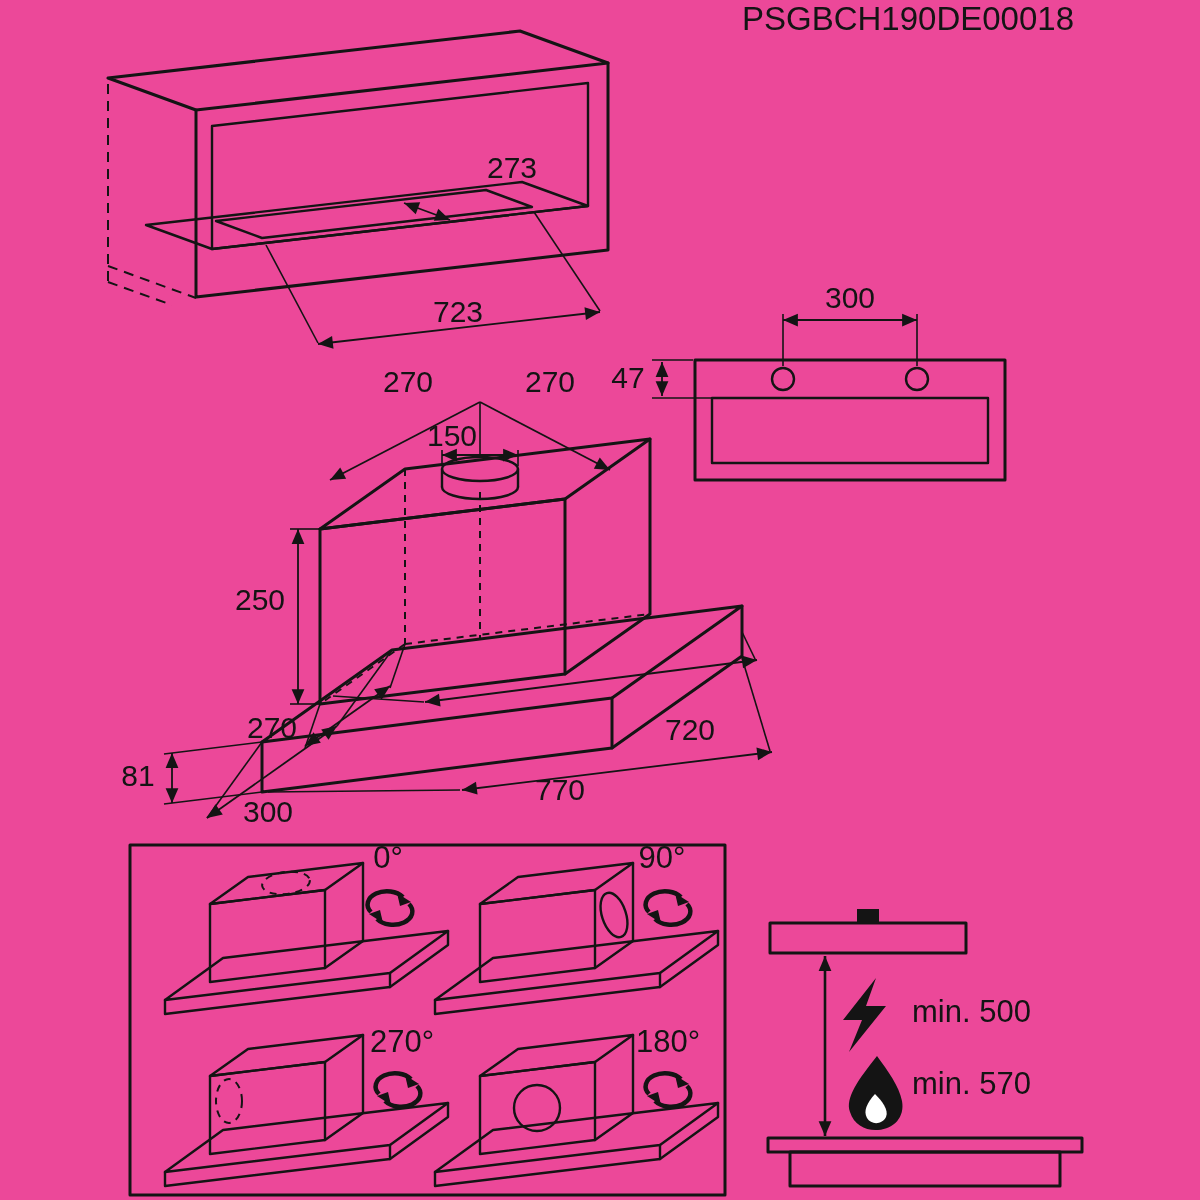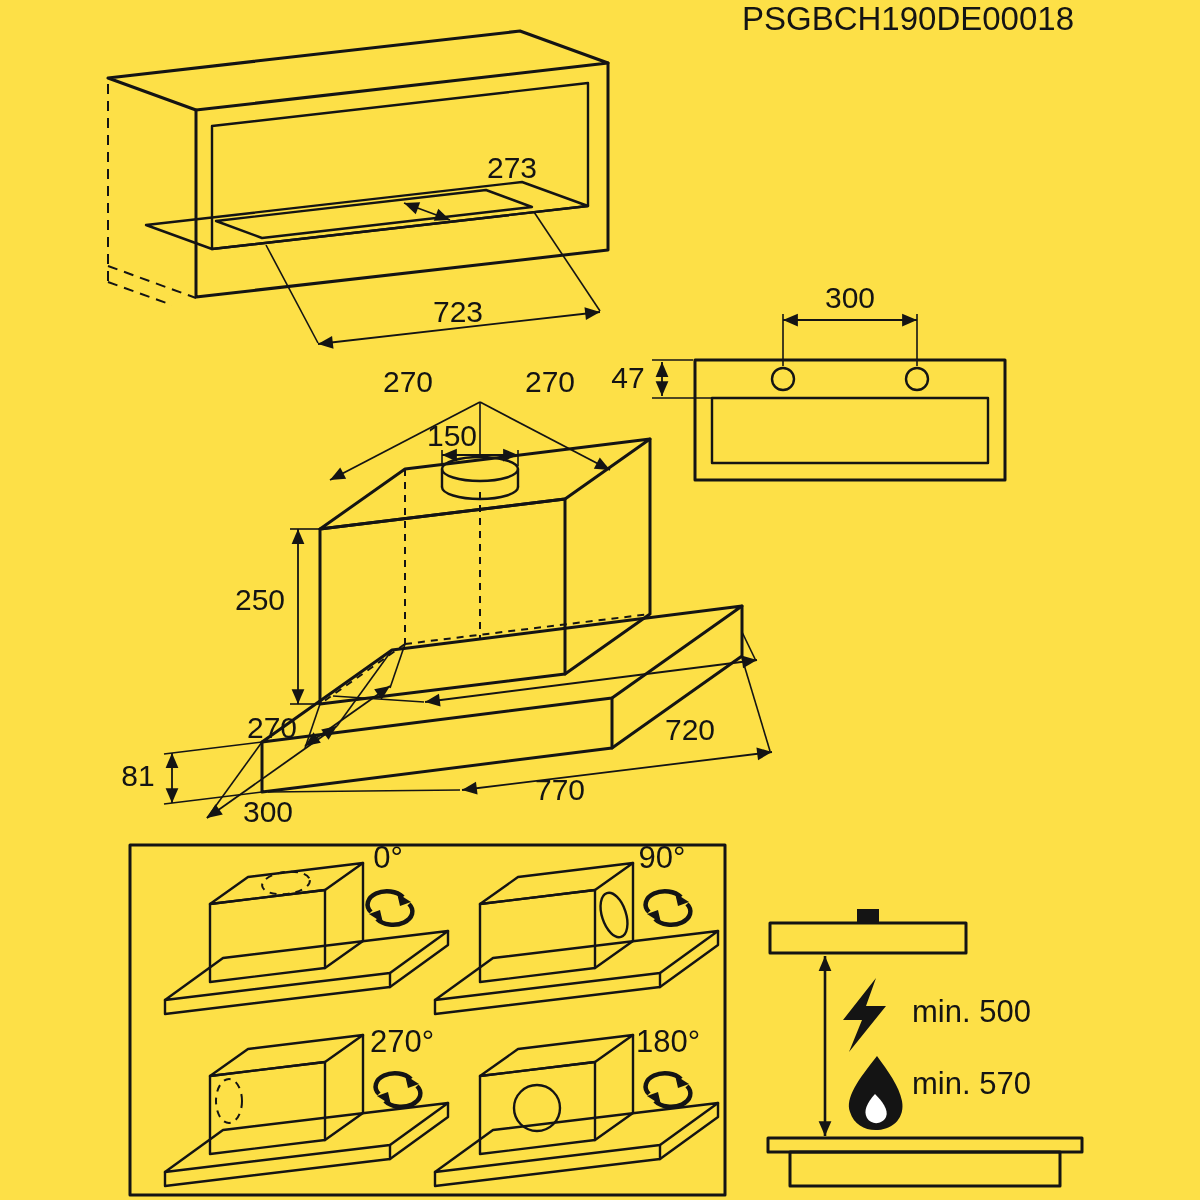--- a/index.html
+++ b/index.html
@@ -1,16 +1,16 @@
 <!DOCTYPE html>
 <html><head>
 <meta charset="utf-8">
 <style>
   html,body{margin:0;padding:0;background:#ffffff}
-  #canvas{width:1200px;height:1200px;position:relative;background:#fde047;font-family:"Liberation Sans",sans-serif}
+  #canvas{width:1200px;height:1200px;position:relative;background:#ec4899;font-family:"Liberation Sans",sans-serif}
   svg{position:absolute;left:0;top:0}
   .ol{fill:none;stroke:#141414;stroke-width:3;stroke-linejoin:round;stroke-linecap:round}
   .ol2{fill:none;stroke:#141414;stroke-width:2.4;stroke-linejoin:round;stroke-linecap:round}
   .thin{fill:none;stroke:#141414;stroke-width:1.6}
   .dim{fill:none;stroke:#141414;stroke-width:1.8}
   .dimbold{fill:none;stroke:#141414;stroke-width:2.6}
   .dash{fill:none;stroke:#141414;stroke-width:2;stroke-dasharray:10 7}
   .dash2{fill:none;stroke:#141414;stroke-width:2;stroke-dasharray:7 6}
   .ink{fill:#141414;stroke:none}
   text{fill:#141414}

